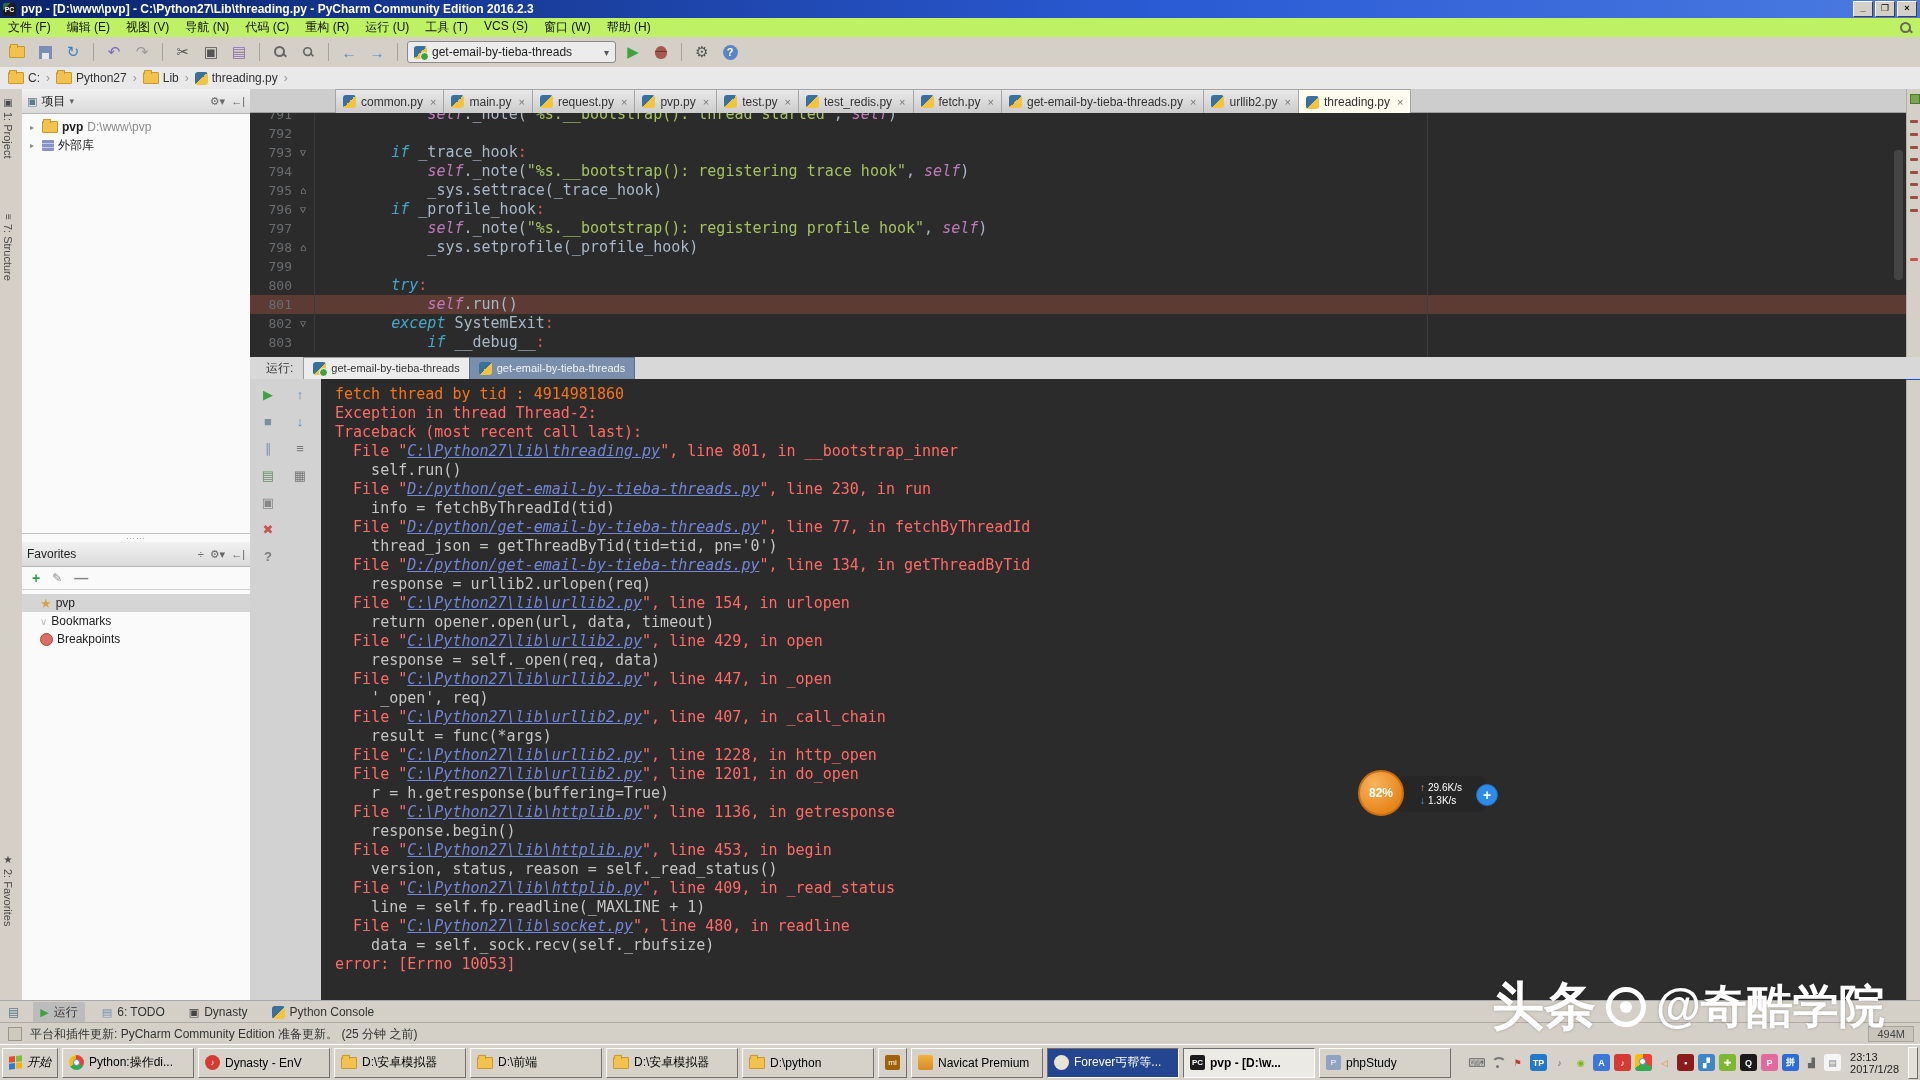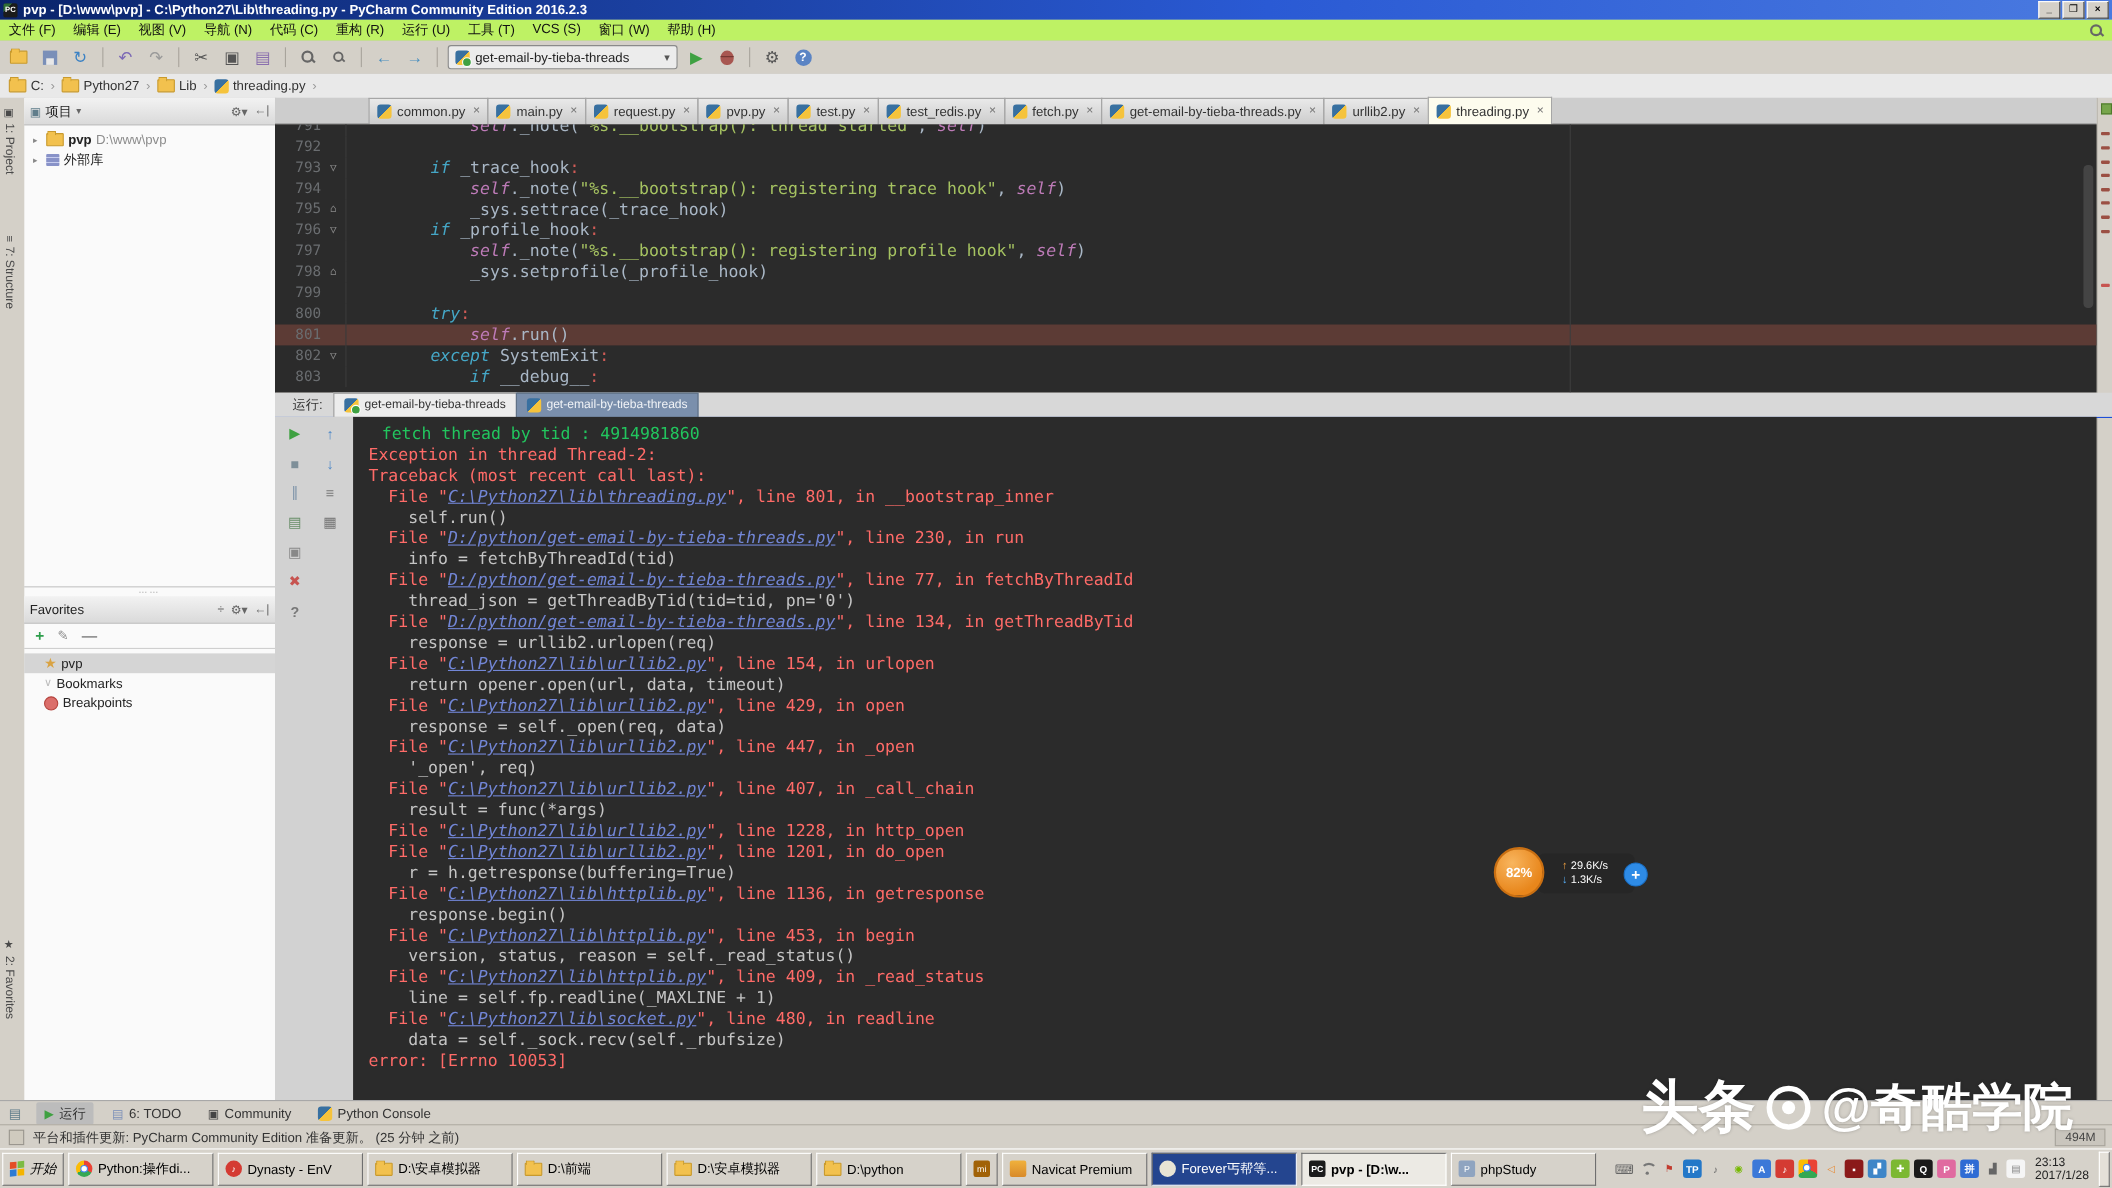--- a/index.html
+++ b/index.html
@@ -83,21 +83,21 @@
   .ic-bp{display:inline-block;width:11px;height:11px;border-radius:50%;background:#DB6E6A;border:1px solid #b5443e;}
   .ic-chev{color:#bbb;font-size:10px;}
   #fav-splitter{height:8px;border-top:1px solid #c2c2c2;display:flex;align-items:center;justify-content:center;color:#9a9a9a;font-size:8px;letter-spacing:2px;}
   #fav-toolbar{height:22px;border-bottom:1px solid #cfcfcf;display:flex;align-items:center;gap:12px;padding-left:10px;font-size:14px;}
   #fav-toolbar .plus{color:#2E9E4C;font-weight:bold;}
   #fav-toolbar .pen{color:#888;font-size:12px;}
   #fav-toolbar .minus{color:#888;font-weight:bold;}
 
   
   #tabstrip{left:250px;top:89px;width:1656px;height:24px;background:#CDCDCD;border-bottom:1px solid #9e9e9e;
-    display:flex;align-items:center;padding-left:85px;box-sizing:border-box;}
+    display:flex;align-items:flex-start;padding-left:85px;box-sizing:border-box;}
   .etab{height:23px;display:flex;align-items:center;gap:5px;padding:0 7px;font-size:12px;color:#333;
     background:linear-gradient(#e9e9e9,#cccccc);border:1px solid #a6a6a6;border-bottom:none;margin-right:-1px;white-space:nowrap;}
   .etab.active{background:#FDFCEE;font-weight:normal;height:24px;}
   .tab-close{color:#777;font-size:11px;margin-left:2px;}
 
   
   #editor{left:250px;top:113px;width:1656px;height:244px;background:#2B2B2B;overflow:hidden;}
   #editor-inner{position:absolute;left:0;top:-8px;width:100%;}
   .eline{height:19px;line-height:19px;display:flex;white-space:pre;font-family:"DejaVu Sans Mono",monospace;font-size:15px;}
   .eline.current{background:#5C3B35;}
@@ -122,21 +122,21 @@
   #runheader .rh-right{margin-left:auto;display:flex;gap:8px;padding-right:10px;color:#666;font-size:11px;}
 
   #run-toolstrip{left:250px;top:379px;width:71px;height:621px;background:#D2D2D2;border-right:1px solid #a8a8a8;}
   .rcol{position:absolute;top:6px;width:24px;display:flex;flex-direction:column;gap:9px;align-items:center;}
   .rico{width:18px;height:18px;display:flex;align-items:center;justify-content:center;font-size:13px;}
 
   #console{left:321px;top:379px;width:1585px;height:621px;background:#2B2B2B;overflow:hidden;
     font-family:"DejaVu Sans Mono",monospace;font-size:15px;}
   #console-inner{padding:6px 0 0 14px;}
   .cline{height:19px;line-height:19px;white-space:pre;}
-  .c-out{color:#22c55e;margin-left:12px;}
+  .c-out{color:#f97316;}
   .c-err{color:#FF6B68;}
   .c-src{color:#C4C4C4;}
   .c-link{color:#7286D6;font-style:italic;text-decoration:underline;}
 
   
   #bottombar{left:0;top:1000px;width:1920px;height:22px;background:#D4D0C8;border-top:1px solid #a8a8a8;
     display:flex;align-items:center;gap:14px;padding-left:8px;font-size:12px;color:#333;}
   .bb-item{display:flex;align-items:center;gap:5px;padding:2px 7px;border-radius:2px;}
   .bb-item.active{background:#BCBCBC;}
   #tw-switcher{color:#607D8B;font-size:12px;}
@@ -523,21 +523,21 @@
         <span class="bb-item active">
           <span style="color: rgb(63, 161, 66); font-size: 11px;">▶</span>
           <span>运行</span>
         </span>
         <span class="bb-item">
           <span style="color: rgb(122, 143, 184); font-size: 11px;">▤</span>
           <span>6: TODO</span>
         </span>
         <span class="bb-item">
           <span style="color: rgb(68, 68, 68); font-size: 11px;">▣</span>
-          <span>Community</span>
+          <span>Dynasty</span>
         </span>
         <span class="bb-item">
           <span class="ic-python"></span>
           <span>Python Console</span>
         </span>
       </span>
   </div>
 
   <div id="statusbar" class="abs">
     <span id="status-icon"></span>

